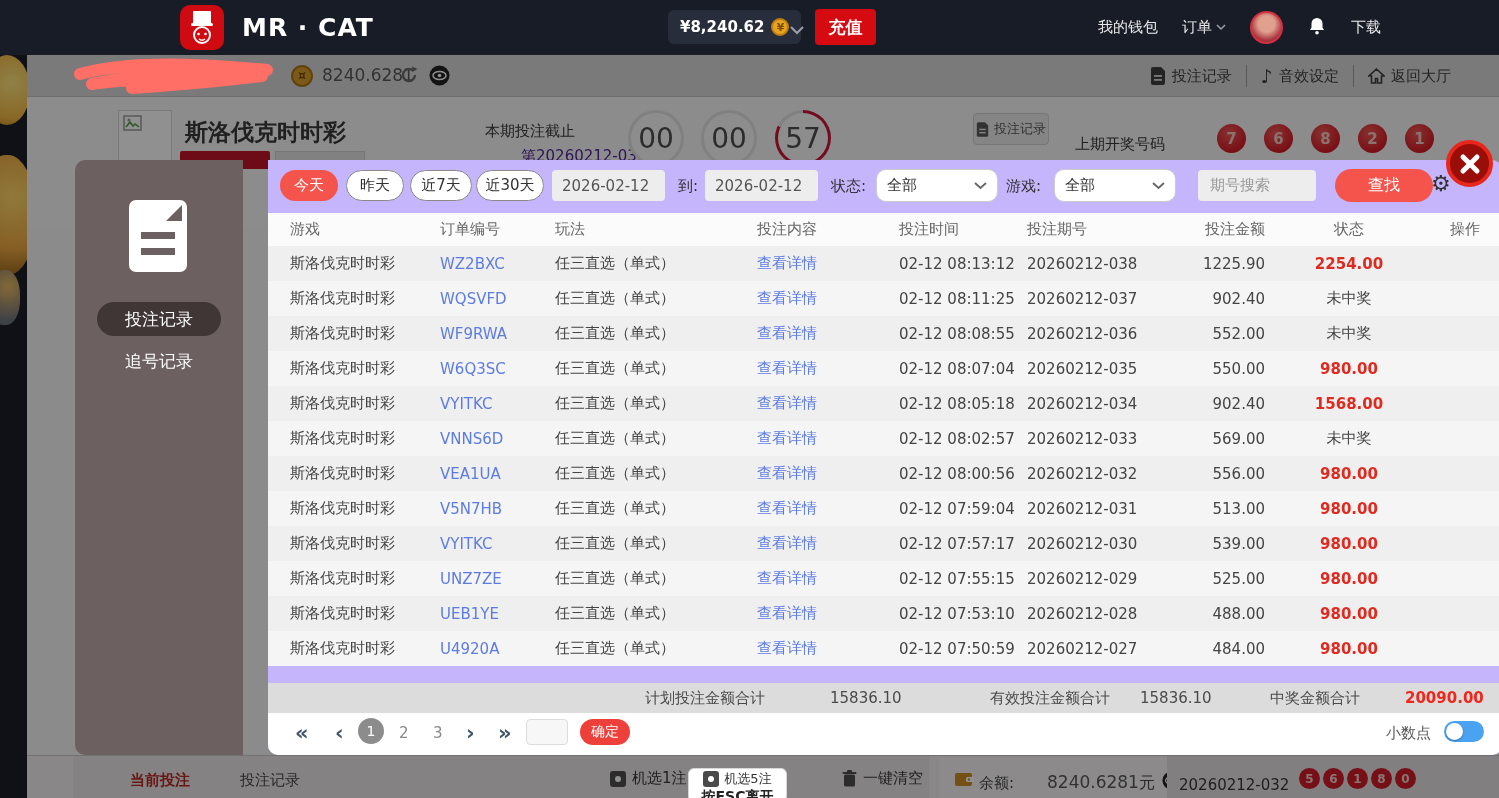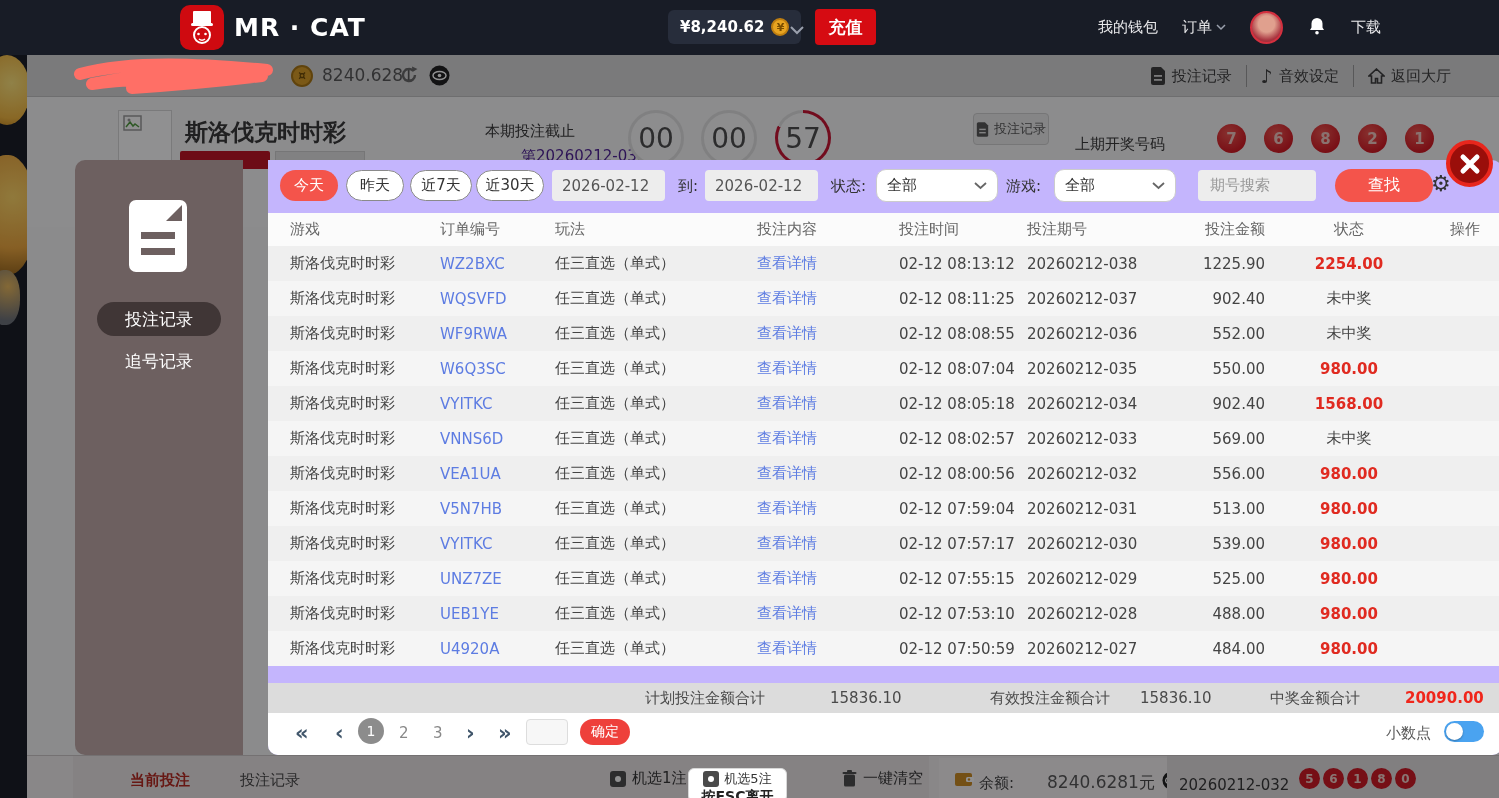--- a/index.html
+++ b/index.html
@@ -1,21 +1,21 @@
 <!DOCTYPE html>
 <html><head>
 <meta charset="utf-8">
 <style>
   * { margin:0; padding:0; box-sizing:border-box; }
   body { background:#000; font-family:"DejaVu Sans","Liberation Sans",sans-serif; }
   .screen { position:relative; width:1499px; height:798px; overflow:hidden; background:#10141c; }
 
   
   .topbar { position:absolute; left:0; top:0; width:1499px; height:55px; background:#181c26; z-index:40; }
-  .brand { position:absolute; left:180px; top:5px; display:flex; align-items:center; gap:10px; }
+  .brand { position:absolute; left:180px; top:5px; display:flex; align-items:center; gap:18px; }
   .logo { width:44px; height:45px; background:#cf0a10; border-radius:10px; position:relative; }
   .logo svg { position:absolute; left:6px; top:4px; }
   .brand-name { color:#fff; font-size:25px; font-weight:bold; letter-spacing:1px; }
   .balance-pill { position:absolute; left:668px; top:10px; height:34px; background:#272d3b; border-radius:6px; display:flex; align-items:center; gap:7px; padding:0 12px; }
   .balance-amt { color:#fff; font-weight:bold; font-size:15px; }
   .coin { width:18px; height:18px; border-radius:50%; background:#e8a421; border:2px solid #c07f10; color:#7a4d00; font-size:11px; font-weight:bold; display:flex; align-items:center; justify-content:center; }
   .bal-chev { position:absolute; left:790px; top:20px; }
   .topup-btn { position:absolute; left:815px; top:9px; width:61px; height:36px; background:#d60b12; color:#fff; font-size:17px; font-weight:bold; border:none; border-radius:4px; cursor:pointer; }
   .top-right { position:absolute; right:118px; top:0; height:55px; display:flex; align-items:center; gap:24px; color:#e8e8ea; font-size:15px; }
   .avatar { width:33px; height:33px; border-radius:50%; border:2px solid #d4303f; background:radial-gradient(circle at 50% 38%, #e0a08e 0 35%, #a93540 70%, #7c2430 100%); }

